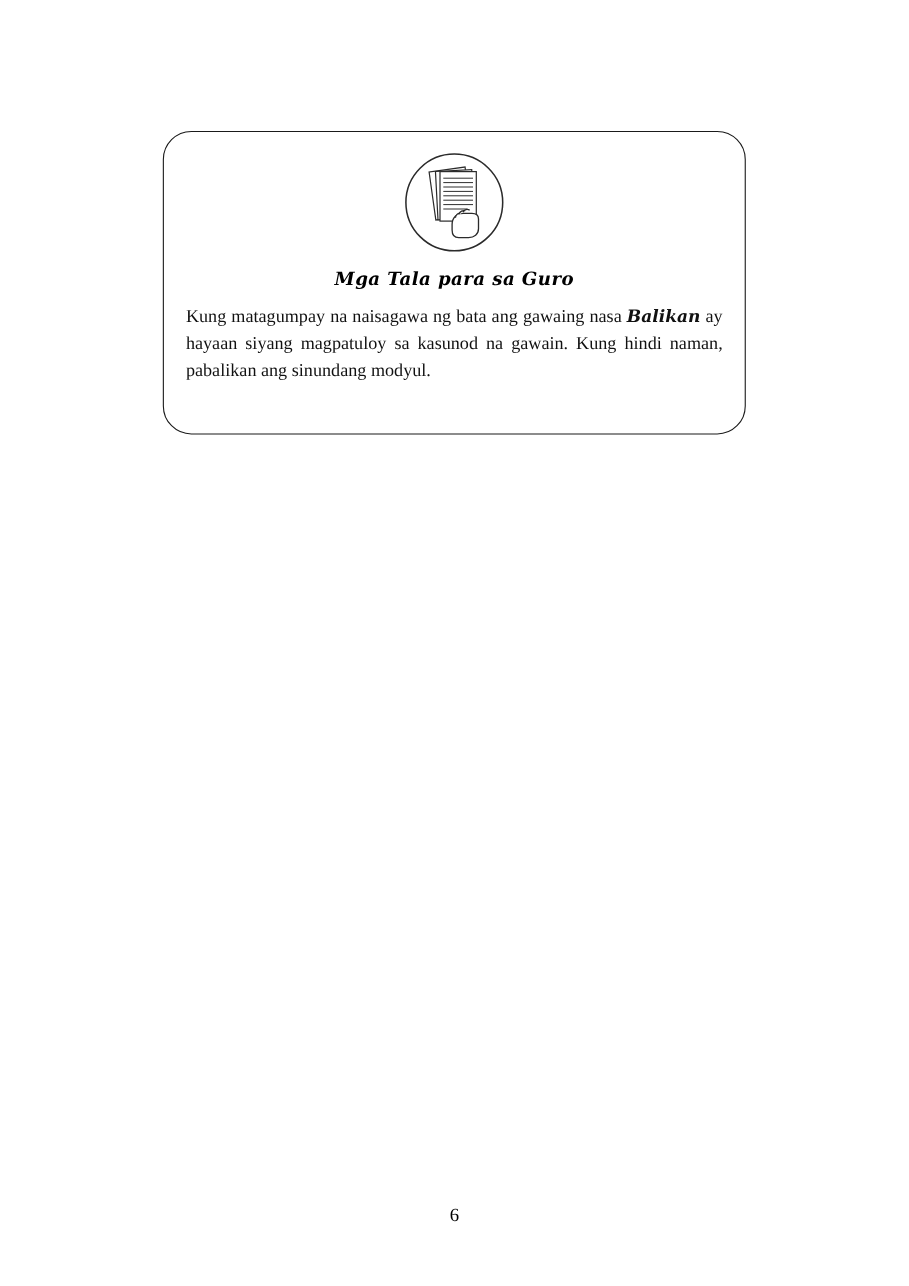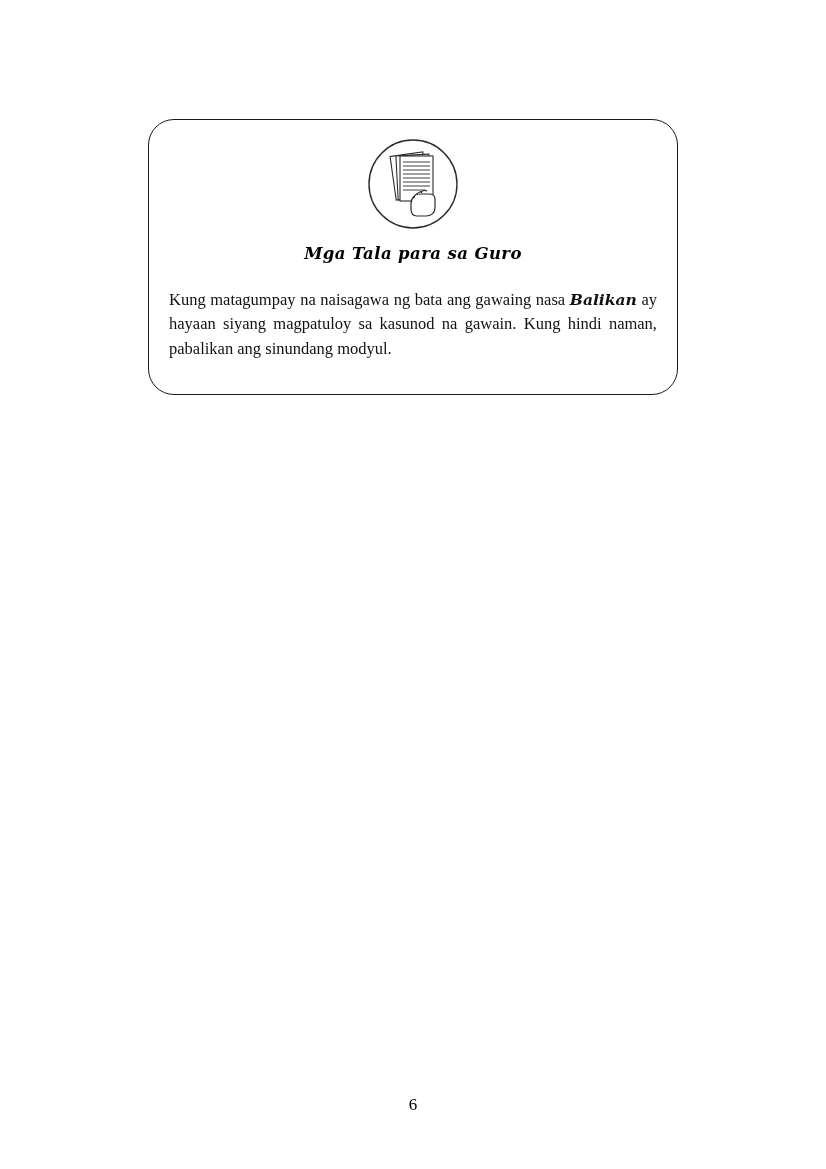--- a/index.html
+++ b/index.html
@@ -63,21 +63,21 @@
     font-style: italic;
     font-size: 16.5px;
     letter-spacing: 0.4px;
     color: #000;
   }
 
   .note-body {
     position: absolute;
     left: 20px;
     right: 20px;
-    top: 168px;
+    top: 156px;
     font-family: "Liberation Serif", serif;
     font-size: 16.5px;
     line-height: 1.48;
     text-align: justify;
     text-justify: inter-word;
     color: #111;
   }
   .note-body .bold-term {
     font-family: "DejaVu Serif", serif;
     font-weight: bold;

